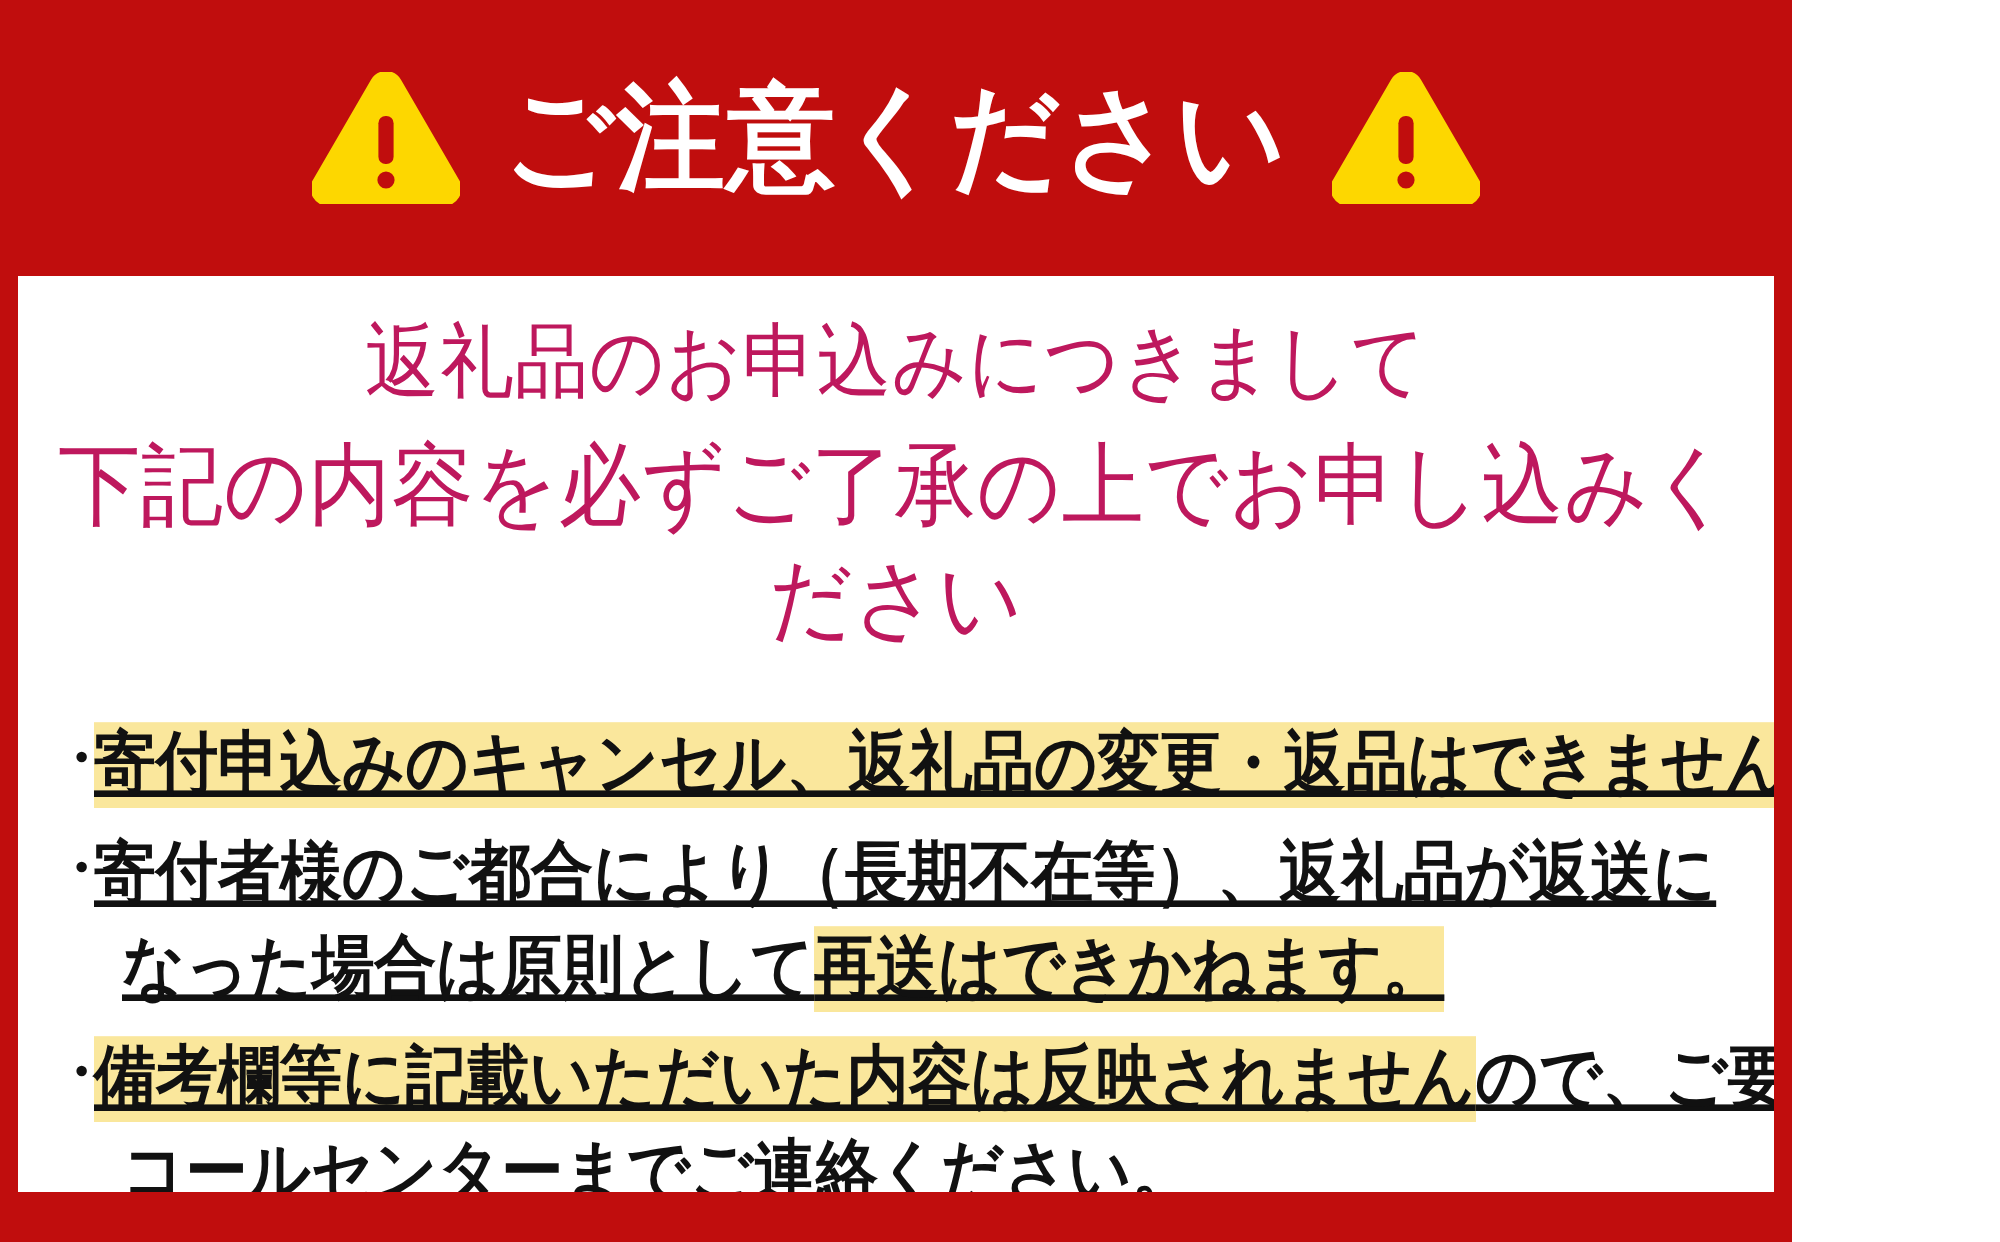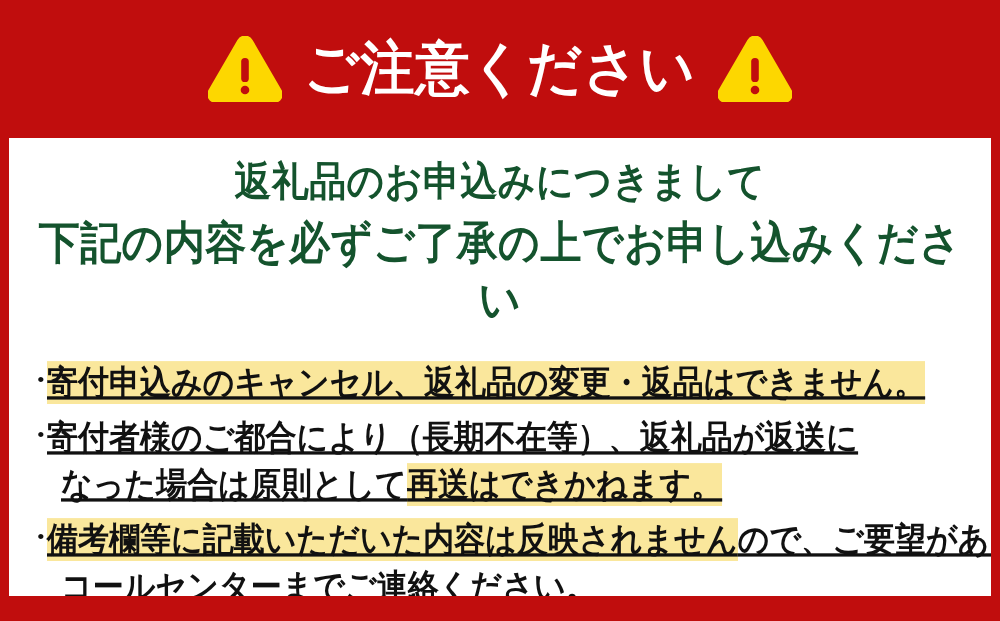--- a/index.html
+++ b/index.html
@@ -10,21 +10,21 @@
   body {
     width: 1000px;
     height: 621px;
     background: #ffffff;
     font-family: "DejaVu Sans", "Liberation Sans", sans-serif;
     overflow: hidden;
   }
 
   .banner {
     position: relative;
-    width: 1000px;
+    width: 896px;
     height: 621px;
     box-sizing: border-box;
     background: #c00d0d;
     display: flex;
     flex-direction: column;
   }
 
   
   .header {
     height: 138px;
@@ -60,22 +60,22 @@
     background: #ffffff;
     box-sizing: border-box;
     padding: 18px 0 0 0;
     display: flex;
     flex-direction: column;
     overflow: hidden;
   }
 
   .lead {
     text-align: center;
-    color: #14532d;
-    font-weight: 700;
+    color: #be185d;
+    font-weight: 400;
     line-height: 1.26;
     padding: 0 14px;
   }
   .lead-line-1 {
     font-size: 37px;
     letter-spacing: 0.01em;
     display: block;
     transform: scaleY(1.1);
     transform-origin: center top;
   }

